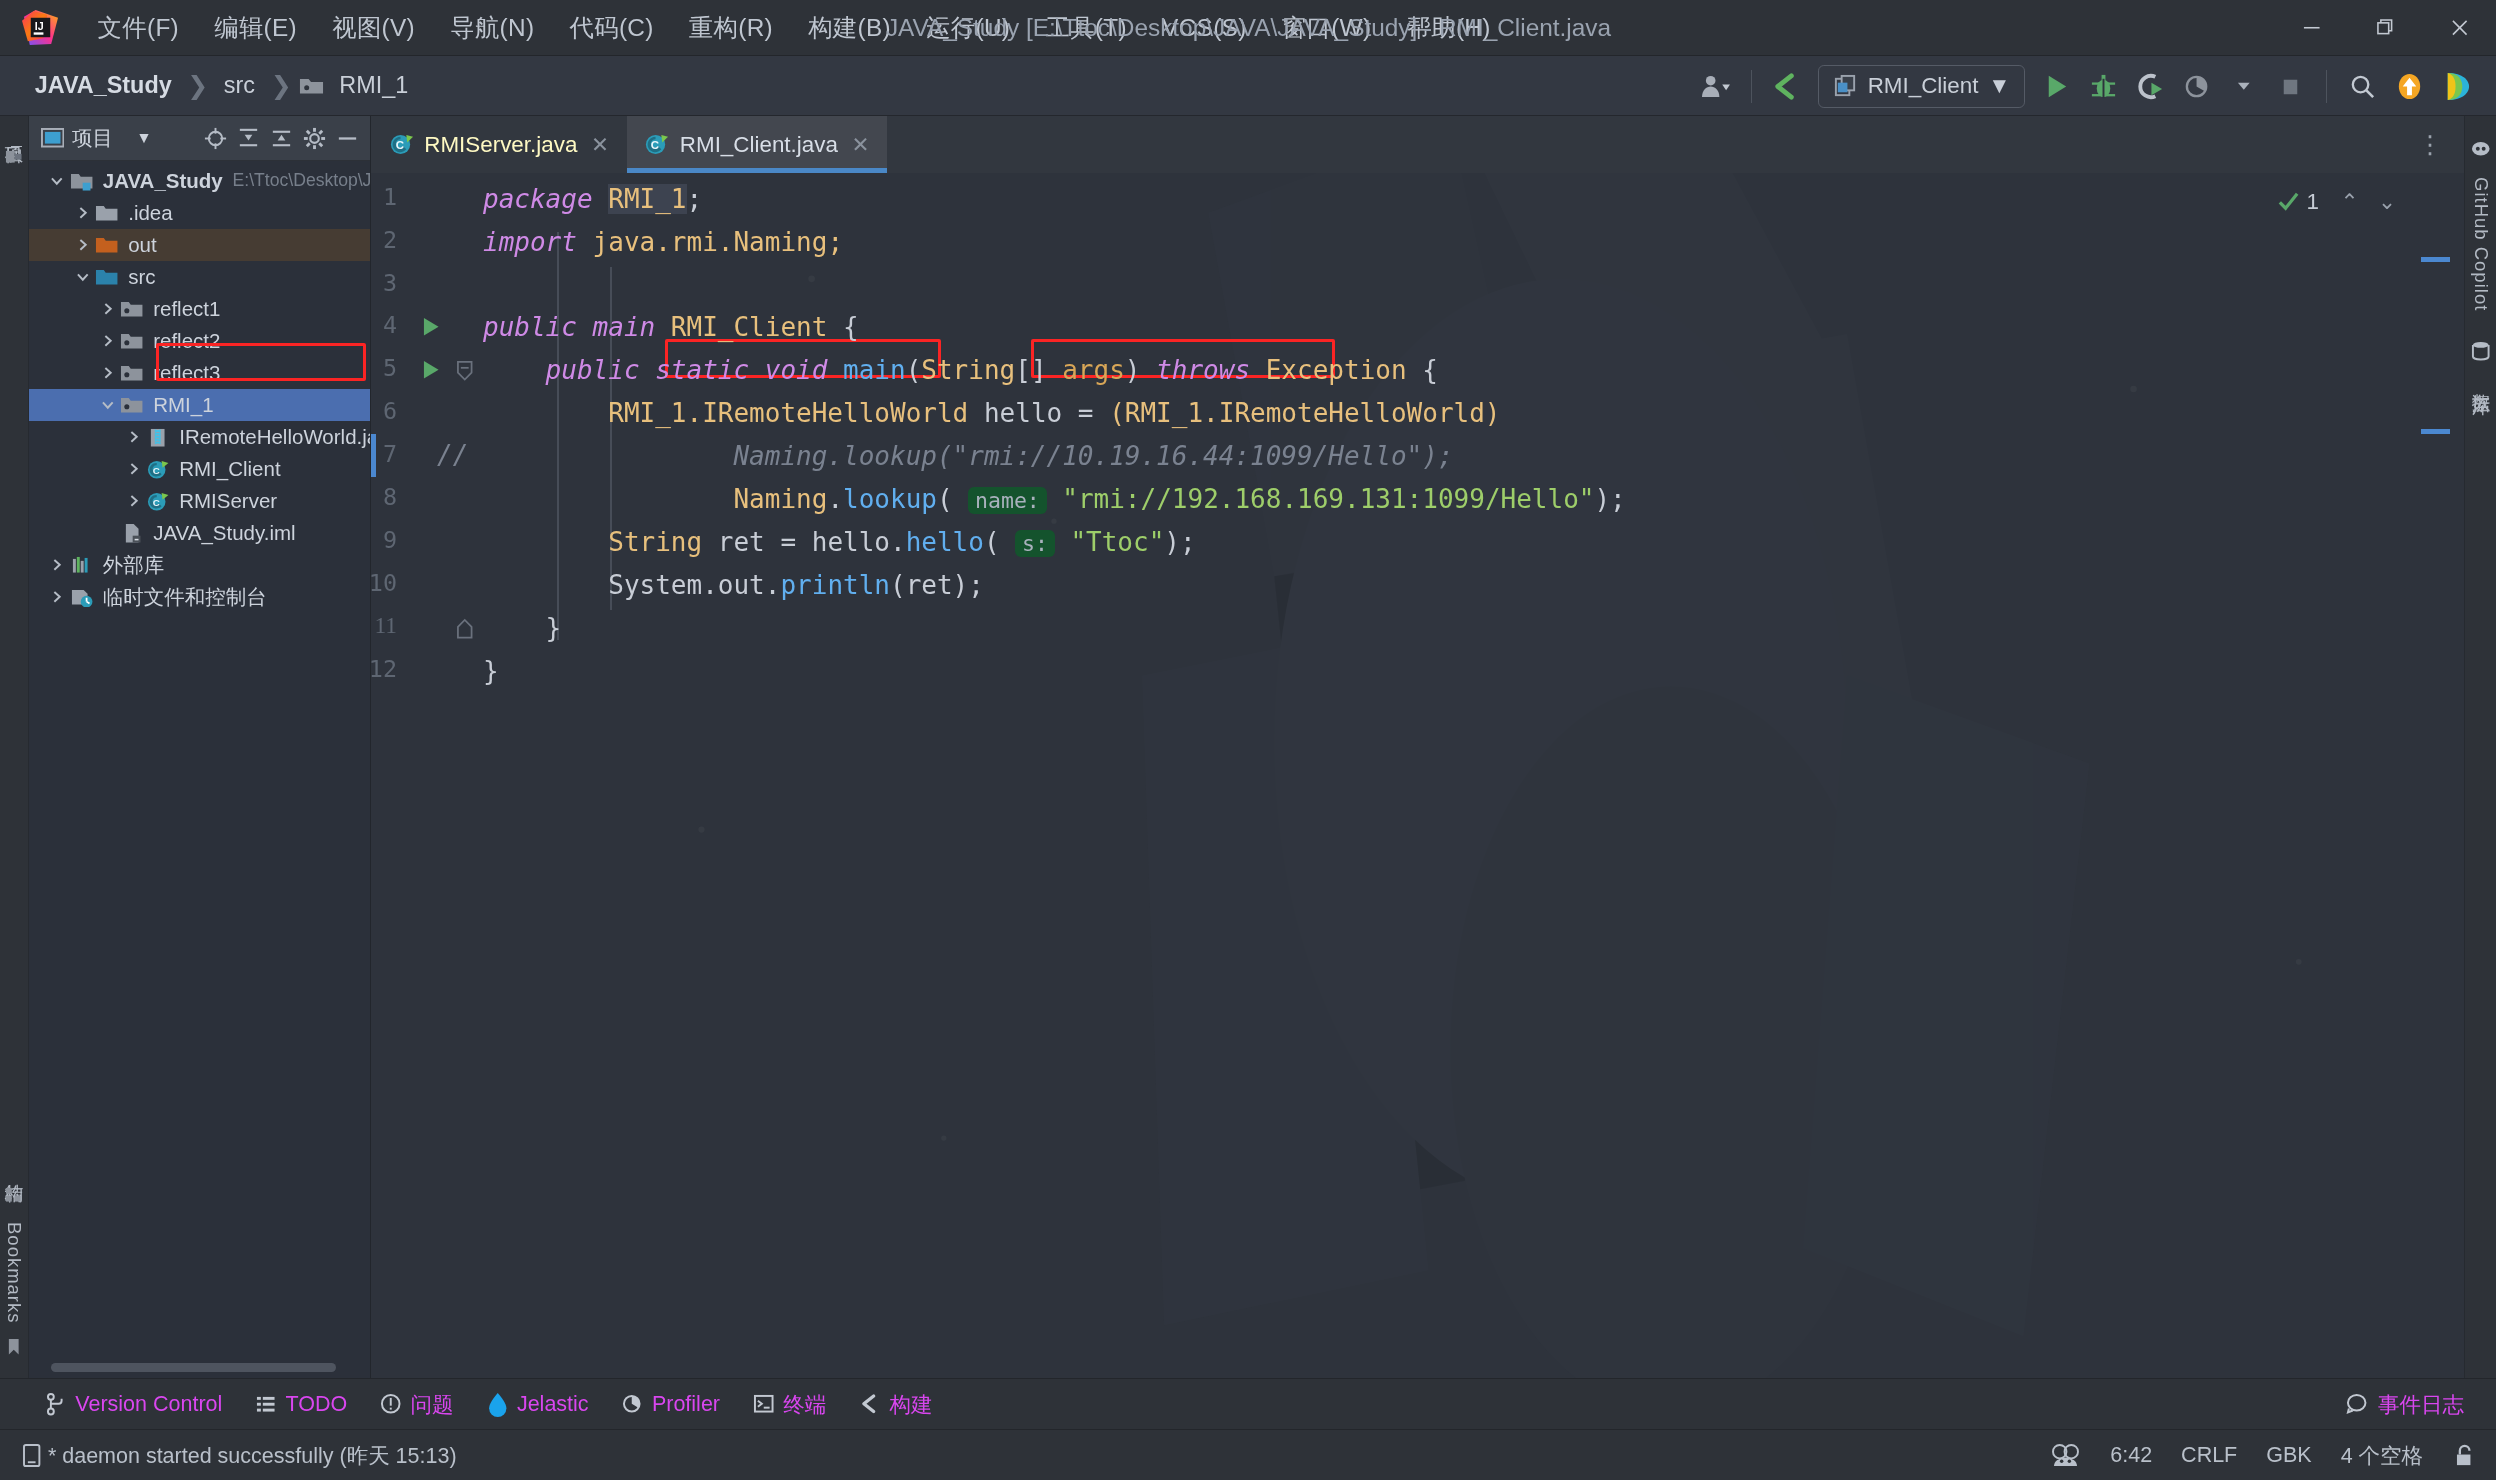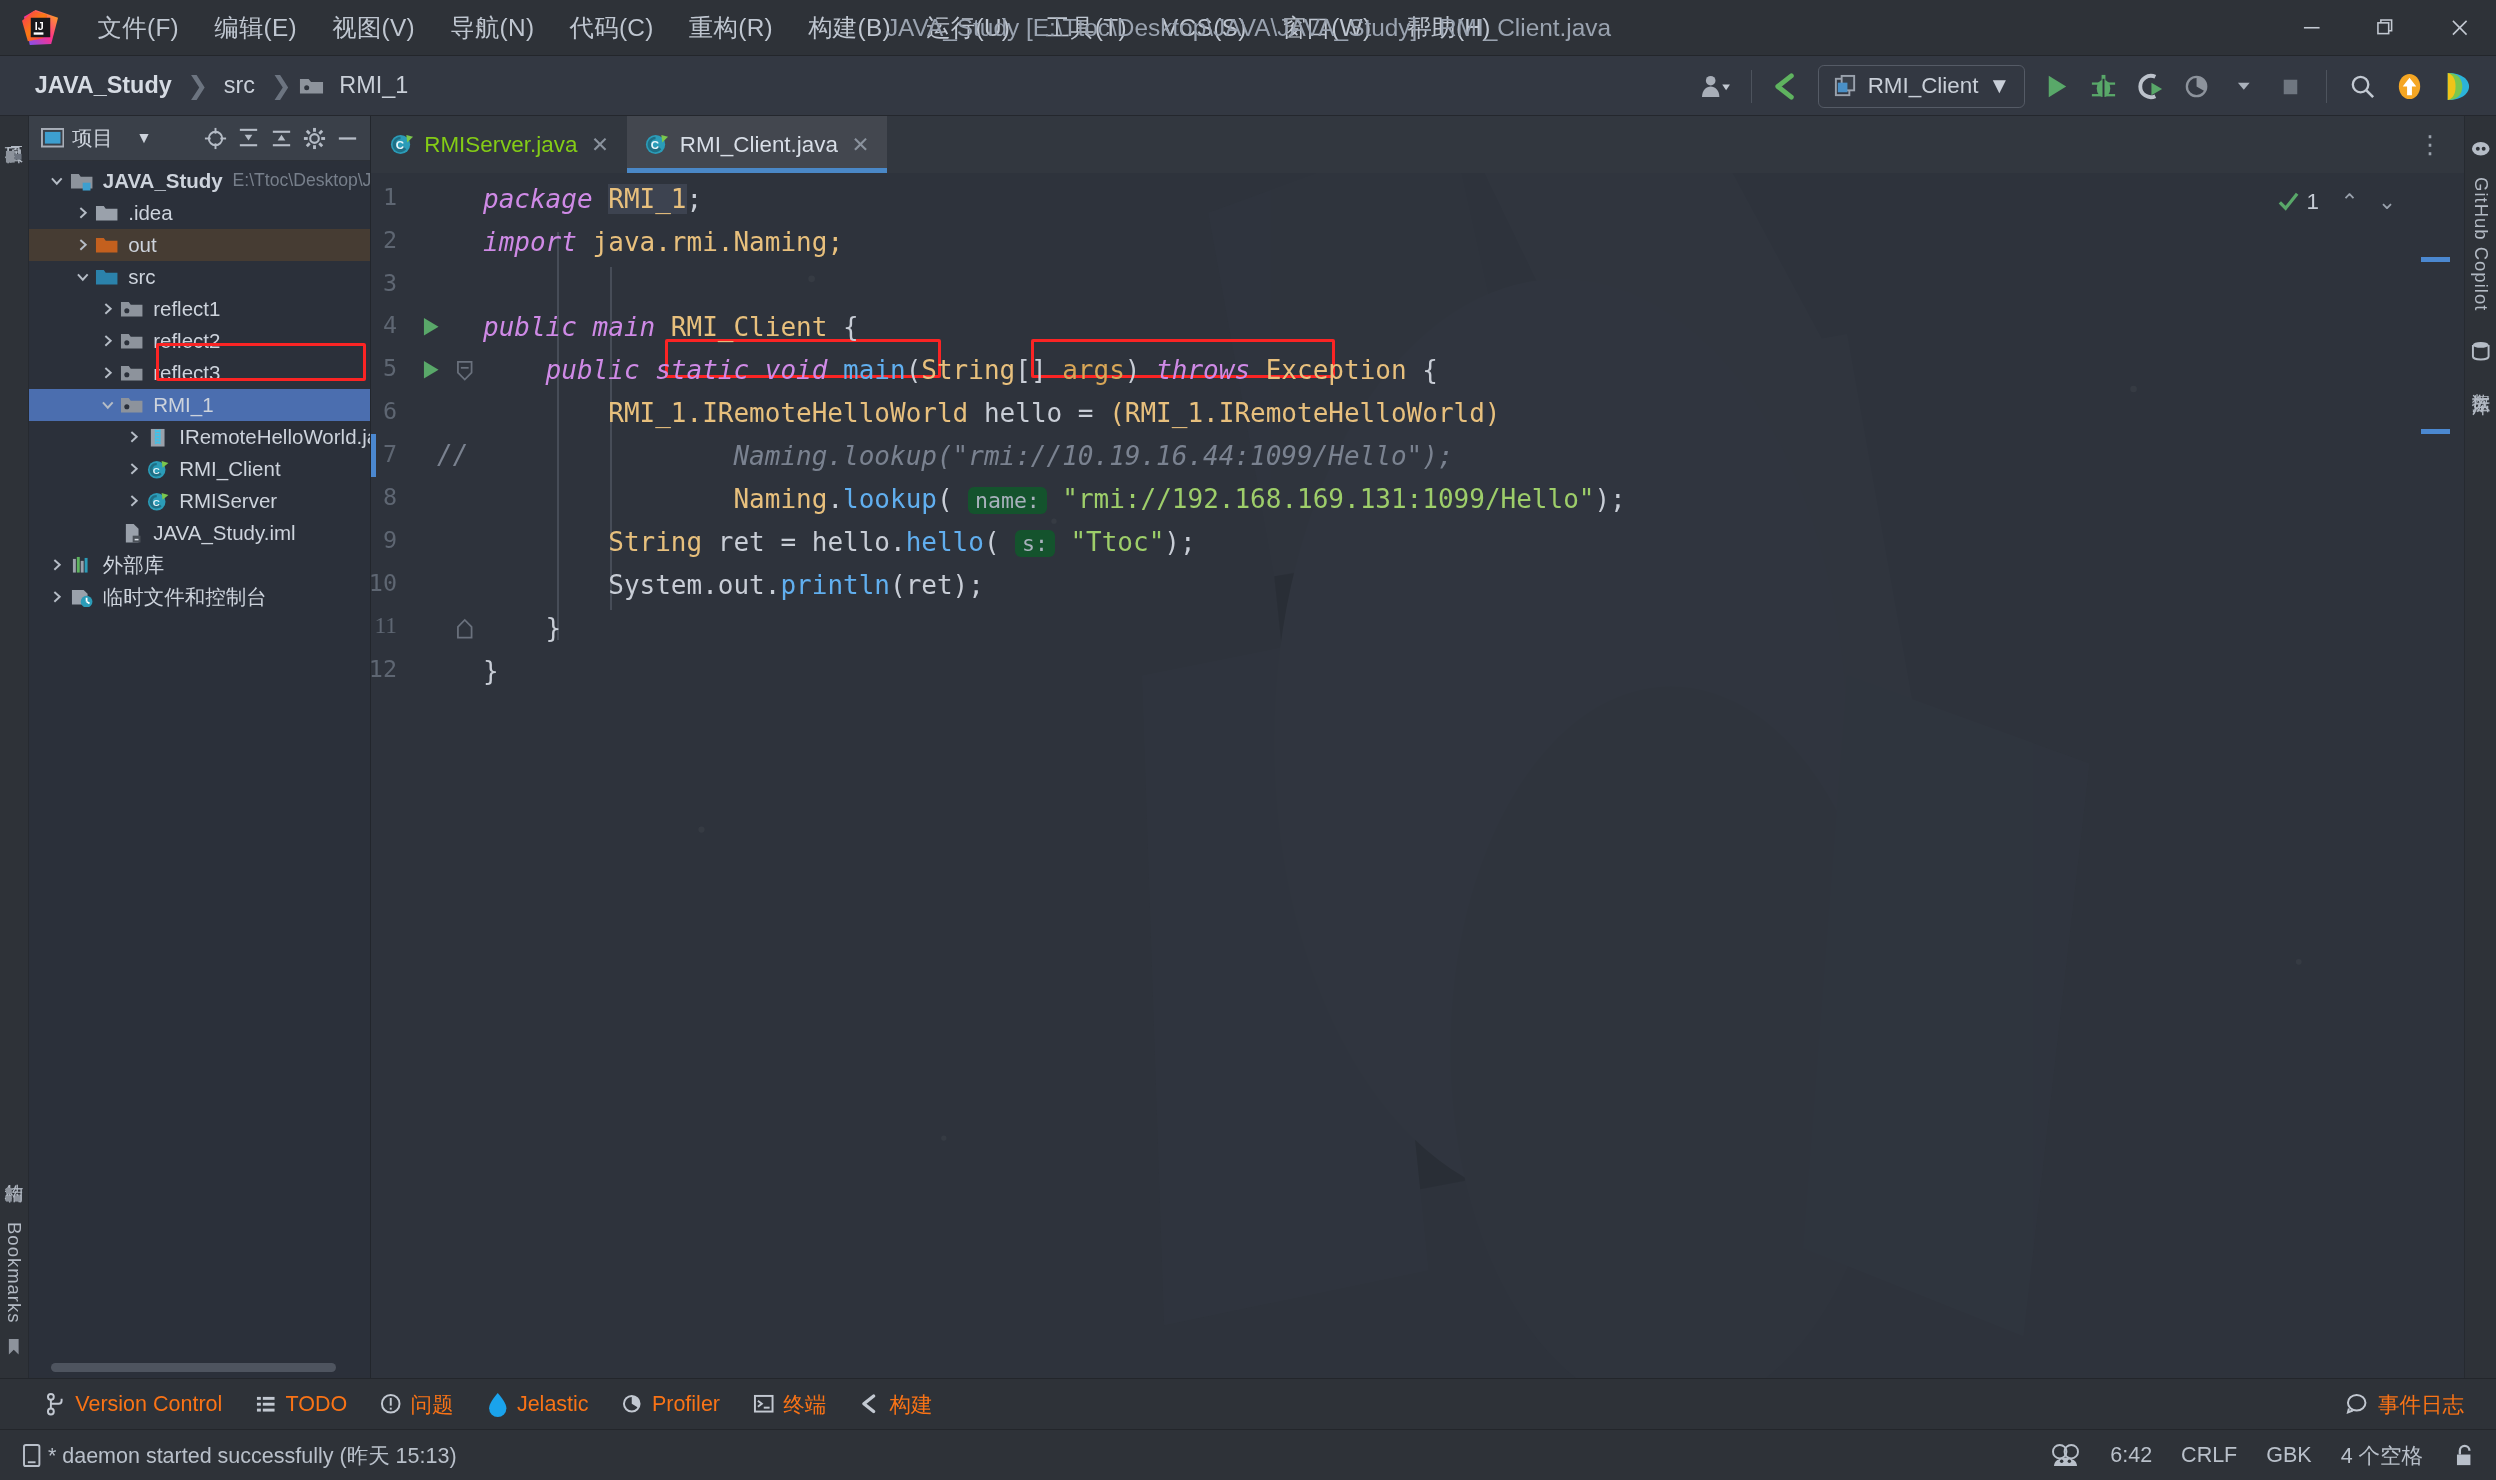--- a/index.html
+++ b/index.html
@@ -116,21 +116,21 @@
 
   
   .editor-col { flex: 1 1 auto; display: flex; flex-direction: column; min-width: 0;
                 background: #2e333c; position: relative; }
   .bg-art { position: absolute; inset: 0; overflow: hidden; pointer-events: none; opacity: 0.5; }
 
   .tabs { height: 57px; flex: 0 0 57px; background: #32373f; display: flex; align-items: stretch;
           position: relative; z-index: 2; }
   .tab { display: flex; align-items: center; gap: 10.7px; padding: 0 17.6px; position: relative; }
   .tab.active { background: #43474f; }
-  .tab-name { color: #84cc16; font-size: 22.4px; }
+  .tab-name { color: #fef9c3; font-size: 22.4px; }
   .tab.active .tab-name { color: #d8dee7; }
   .tab-underline { position: absolute; left: 0; right: 0; bottom: 0; height: 4.9px; background: #4a88c7; }
   .tab-close { color: #8a929d; font-size: 21.5px; margin-left: 2.9px; }
   .tabs-more { margin-left: auto; display: flex; align-items: center; padding: 0 21.5px; color: #9aa2ad; font-size: 25px; }
 
   .code-wrap { flex: 1 1 auto; display: flex; min-height: 0; position: relative; z-index: 2; }
   .gutter { width: 112px; flex: 0 0 112px; position: relative; }
   .code-area { flex: 1 1 auto; position: relative; overflow: hidden; }
   .ln {
     position: absolute; right: 86px; color: #5e6672;
@@ -168,21 +168,21 @@
     display: flex; flex-direction: column; align-items: center;
     padding-top: 13.7px; border-left: 1px solid #262a30;
   }
 
   
   .toolwin-bar {
     height: 51px; flex: 0 0 51px; background: #2e3238;
     display: flex; align-items: center; padding-left: 45px; gap: 33px;
     border-top: 1px solid #23262b; position: relative;
   }
-  .tw-item { display: flex; align-items: center; gap: 8.8px; color: #f97316; font-size: 21.5px; }
+  .tw-item { display: flex; align-items: center; gap: 8.8px; color: #d946ef; font-size: 21.5px; }
   .tw-right { position: absolute; right: 33px; display: flex; align-items: center; gap: 9.8px; }
 
   .statusbar {
     height: 51px; flex: 0 0 51px; background: #2e3238;
     display: flex; align-items: center; padding-left: 19.5px;
     border-top: 1px solid #23262b; position: relative;
   }
   .sb-msg { color: #b9c0ca; font-size: 21.5px; margin-left: 5px; }
   .sb-right { position: absolute; right: 21.5px; display: flex; align-items: center; gap: 29px; }
   .sb-item { color: #b9c0ca; font-size: 21.5px; }

